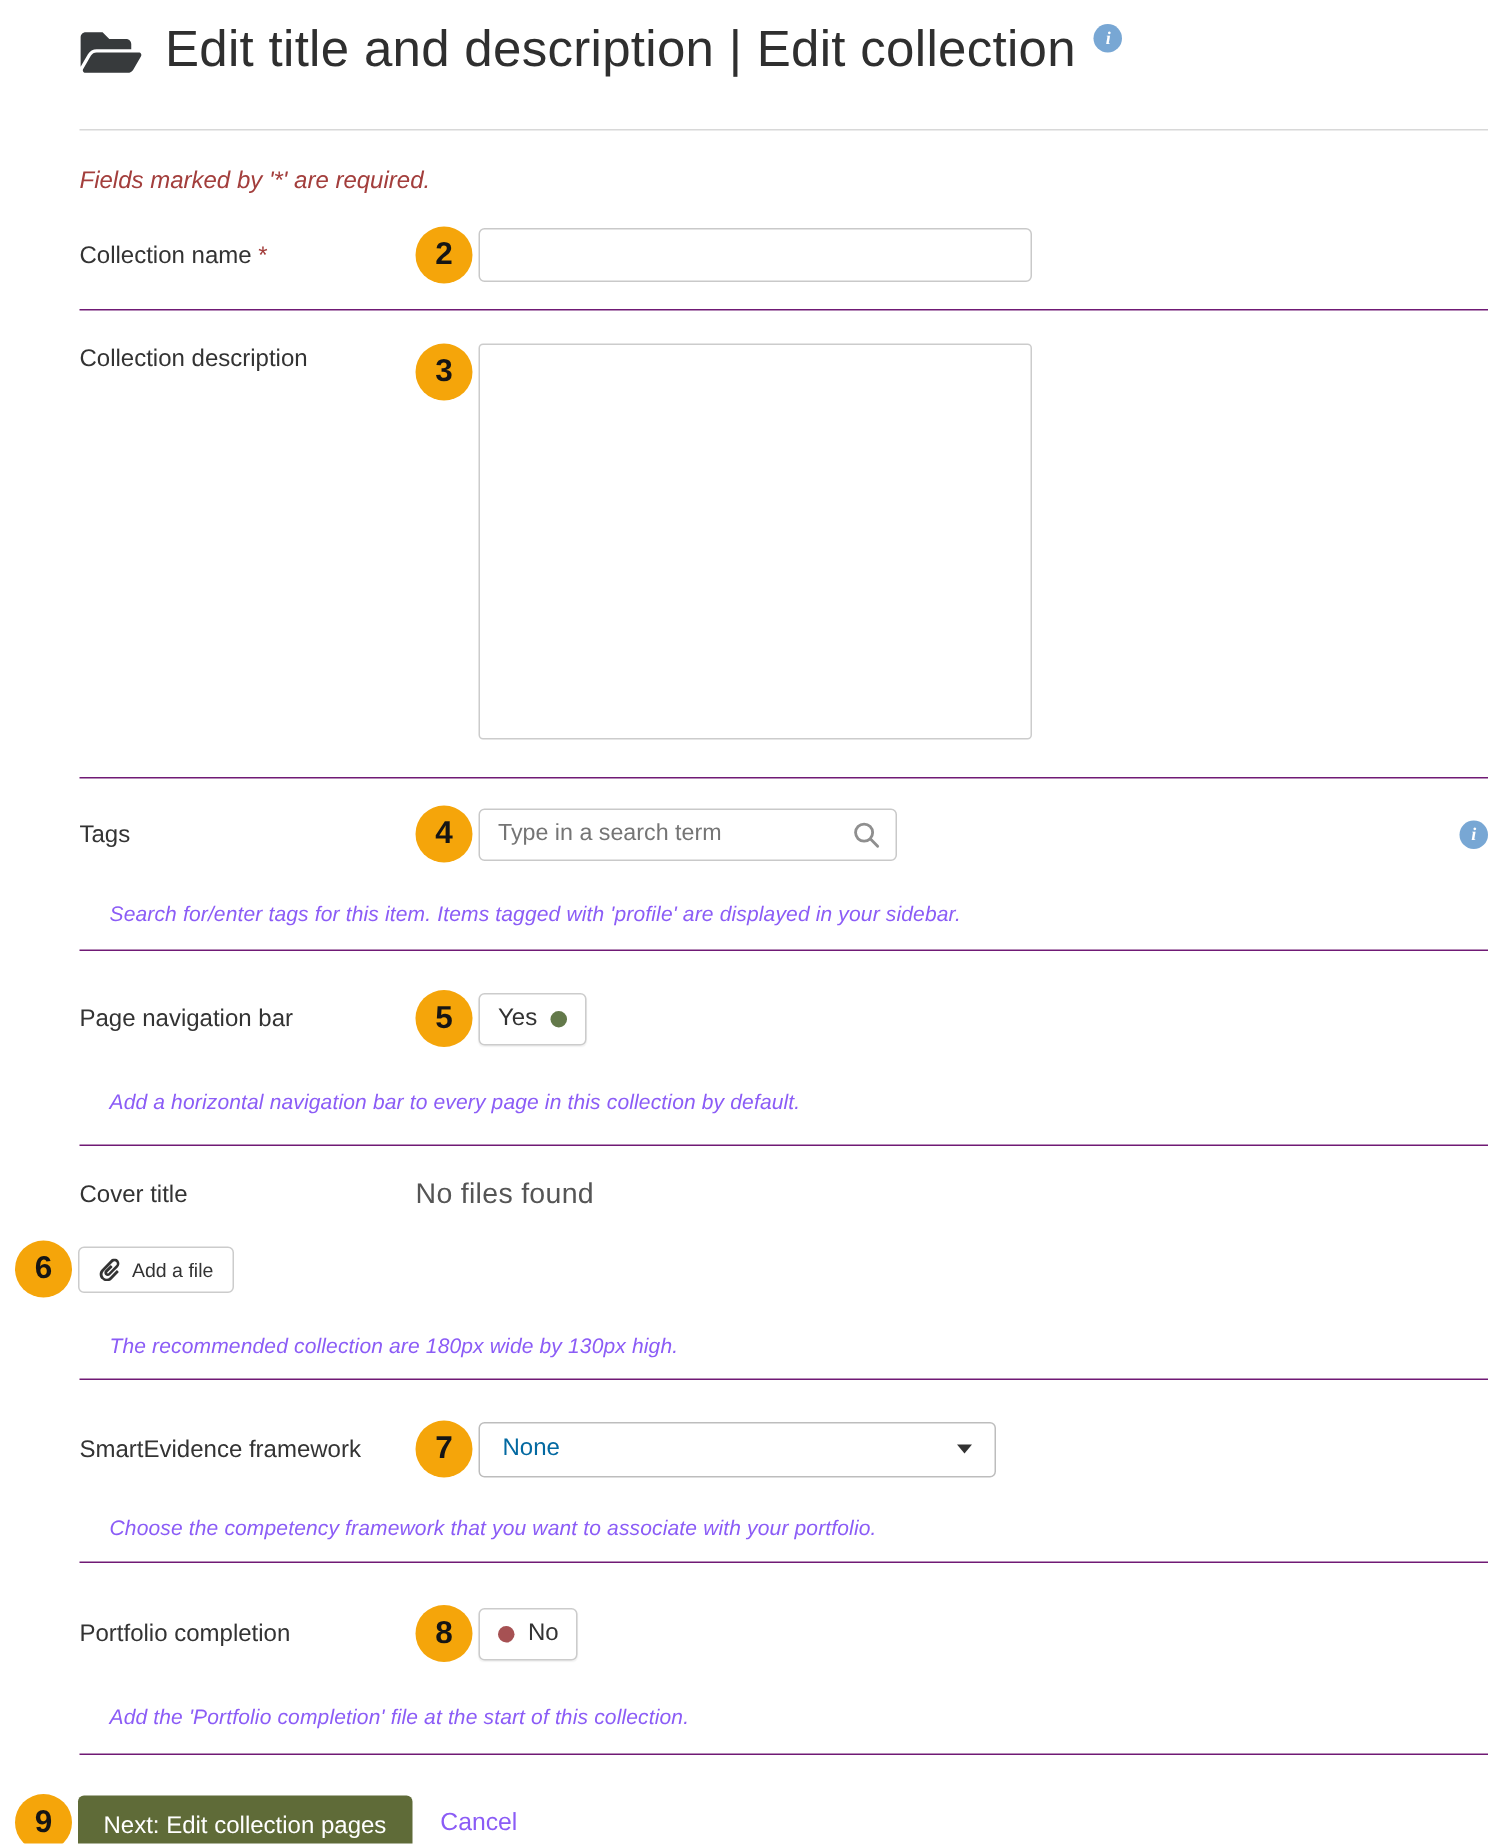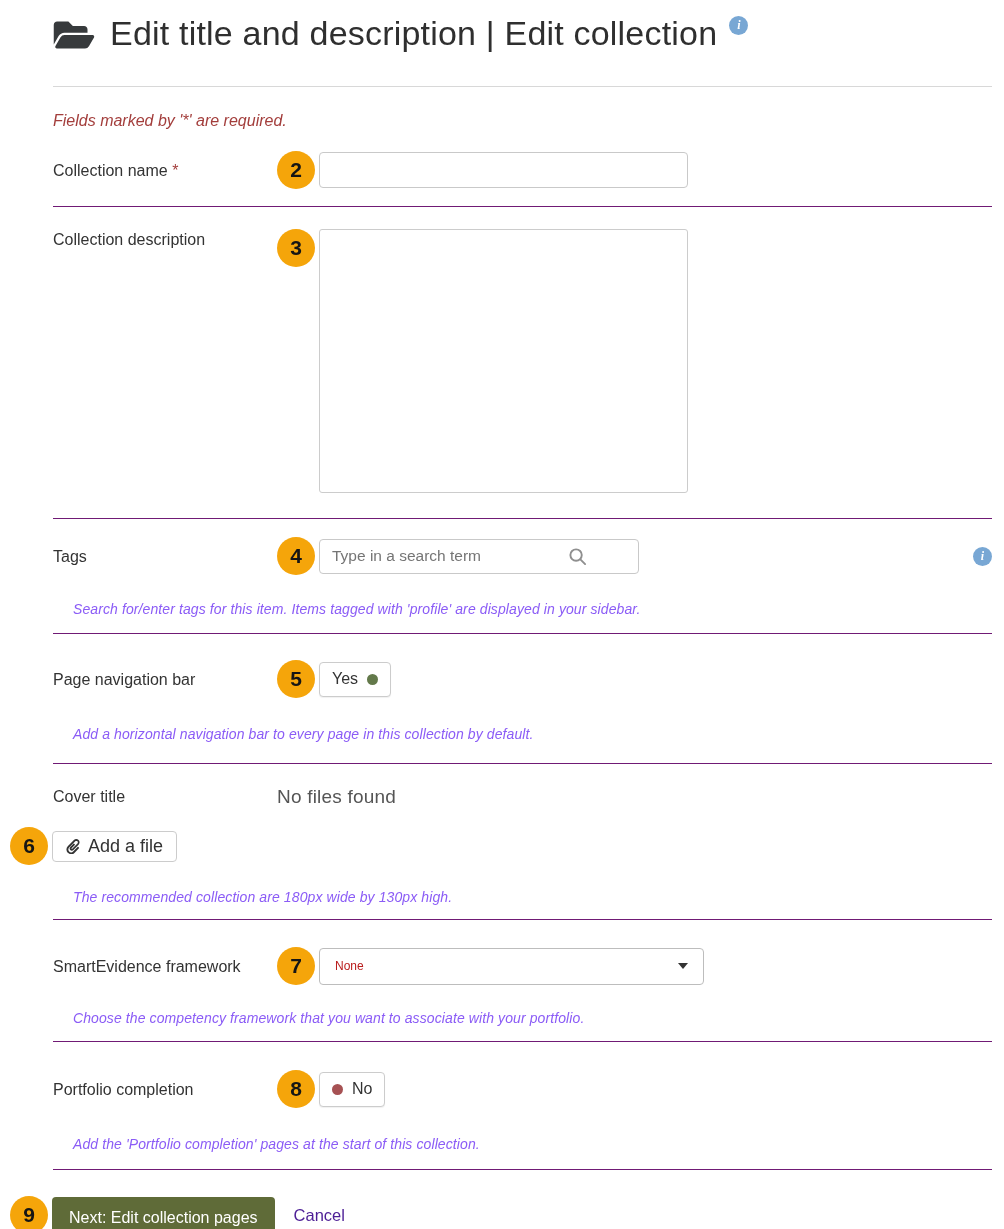--- a/index.html
+++ b/index.html
@@ -53,51 +53,51 @@
     font: 15px "Liberation Sans", sans-serif; padding: 0 10px; color: #333;
     background: #fff;
   }
   .textarea {
     width: 369px; height: 264px; border: 1px solid #ccc; border-radius: 3px;
     font: 15px "Liberation Sans", sans-serif; padding: 8px 10px; color: #333;
     resize: none; background: #fff;
   }
   .search-wrap { position: relative; width: 279px; }
   .search-input {
-    width: 320px; height: 35px; border: 1px solid #c9c9c9; border-radius: 4px;
+    width: 279px; height: 35px; border: 1px solid #c9c9c9; border-radius: 4px;
     font: 15.5px "Liberation Sans", sans-serif; padding: 0 36px 0 12px; color: #4d7c0f;
   }
   .search-input::placeholder { color: #757575; opacity: 1; }
   .search-icon { position: absolute; right: 11px; top: 8px; }
 
   .switch-btn {
     display: inline-flex; align-items: center; gap: 9px;
     background: #fff; border: 1px solid #ccc; border-radius: 4px;
     padding: 0 12px; height: 35px; font-size: 16px; color: #333;
     box-shadow: 0 1px 1px rgba(0,0,0,0.06); cursor: pointer;
     font-family: "Liberation Sans", sans-serif;
   }
   .dot { width: 11px; height: 11px; border-radius: 50%; display: inline-block; }
 
   .select-box {
-    width: 385px; height: 37px; border: 1px solid #bdbdbd; border-radius: 4px;
+    width: 345px; height: 37px; border: 1px solid #bdbdbd; border-radius: 4px;
     display: flex; align-items: center; justify-content: space-between;
-    padding: 0 15px; font-size: 12px; color: #b91c1c; background: #fff; cursor: pointer;
+    padding: 0 15px; font-size: 16px; color: #0369a1; background: #fff; cursor: pointer;
   }
   .caret-down {
     width: 0; height: 0; border-left: 5px solid transparent;
     border-right: 5px solid transparent; border-top: 6px solid #333;
   }
 
   .no-files { font-size: 19px; font-weight: 300; color: #555; letter-spacing: 0.2px; }
 
   .file-btn {
     display: inline-flex; align-items: center; gap: 8px;
     background: #fff; border: 1px solid #ccc; border-radius: 4px;
-    height: 31px; padding: 0 13px; font-size: 18px; color: #333; cursor: pointer;
+    height: 31px; padding: 0 13px; font-size: 13px; color: #333; cursor: pointer;
     font-family: "Liberation Sans", sans-serif;
   }
   .overhang { margin-left: -43px; }
 
   .submit-btn {
     border: none; border-radius: 4px; color: #fff; font-size: 16px;
     height: 36px; padding: 12px 17px; cursor: pointer;
     font-family: "Liberation Sans", sans-serif;
   }
   .cancel-link { font-size: 16.5px; text-decoration: none; margin-left: 19px; cursor: pointer; }
@@ -223,24 +223,24 @@
 
   <div class="section sec-pc">
     <div class="row center">
       <div class="label-col">Portfolio completion</div>
       <div class="badge" style="background-color: rgb(245, 165, 10);">8</div>
       <button class="switch-btn">
         <span class="dot" style="background-color: rgb(166, 81, 83);"></span>
         <span>No</span>
       </button>
     </div>
-    <p class="help">Add the 'Portfolio completion' pages at the start of this collection.</p>
+    <p class="help">Add the 'Portfolio completion' file at the start of this collection.</p>
   </div>
 
   <div class="section sec-footer">
     <div class="row center">
       <div class="badge overhang" style="background-color: rgb(245, 165, 10);">9</div>
       <button class="submit-btn" style="background-color: rgb(95, 107, 56);">Next: Edit collection pages</button>
-      <a class="cancel-link" href="#" style="color: #4c1d95;">Cancel</a>
+      <a class="cancel-link" href="#" style="color: #8b5cf6;">Cancel</a>
     </div>
   </div>
 
 </div>
 
 </body></html>

